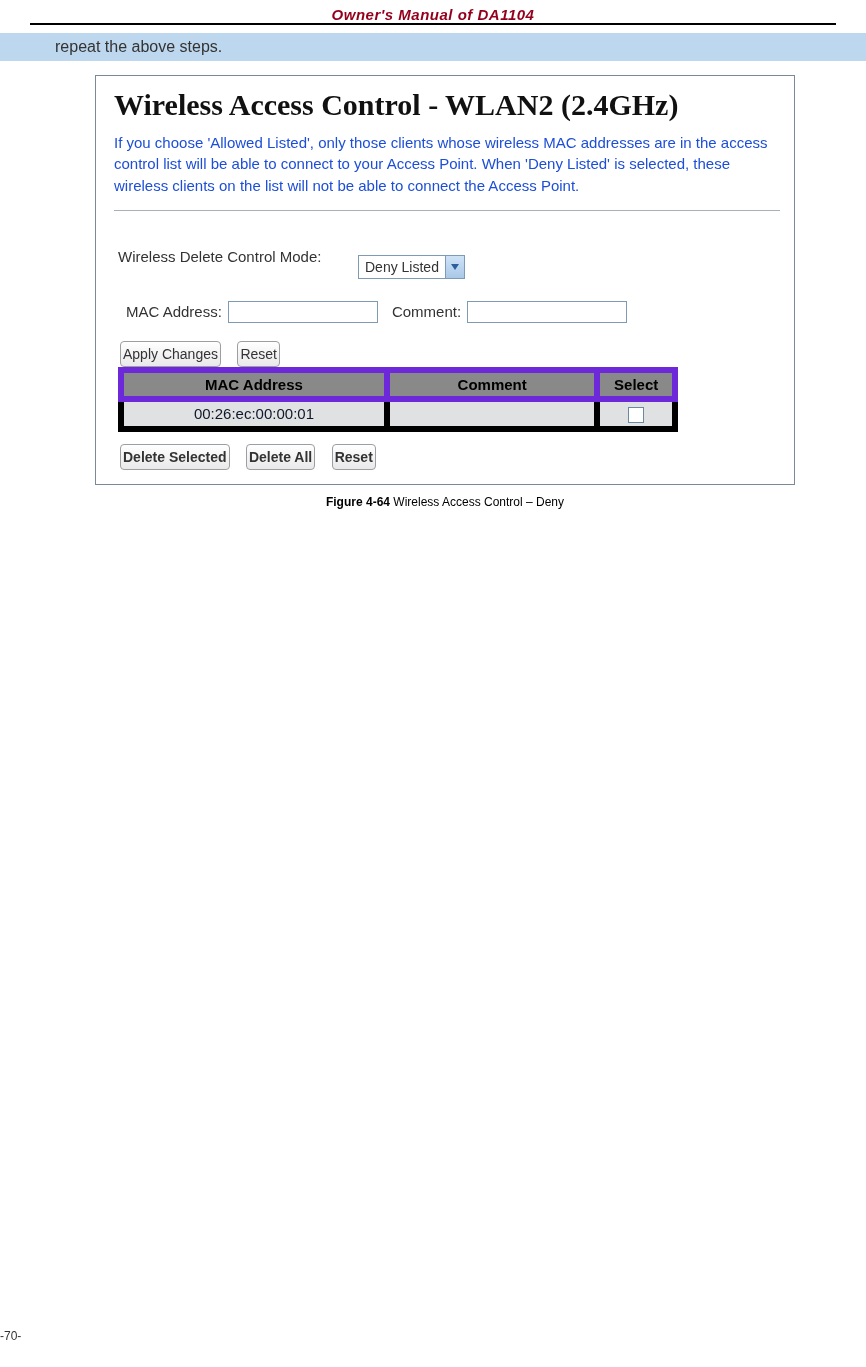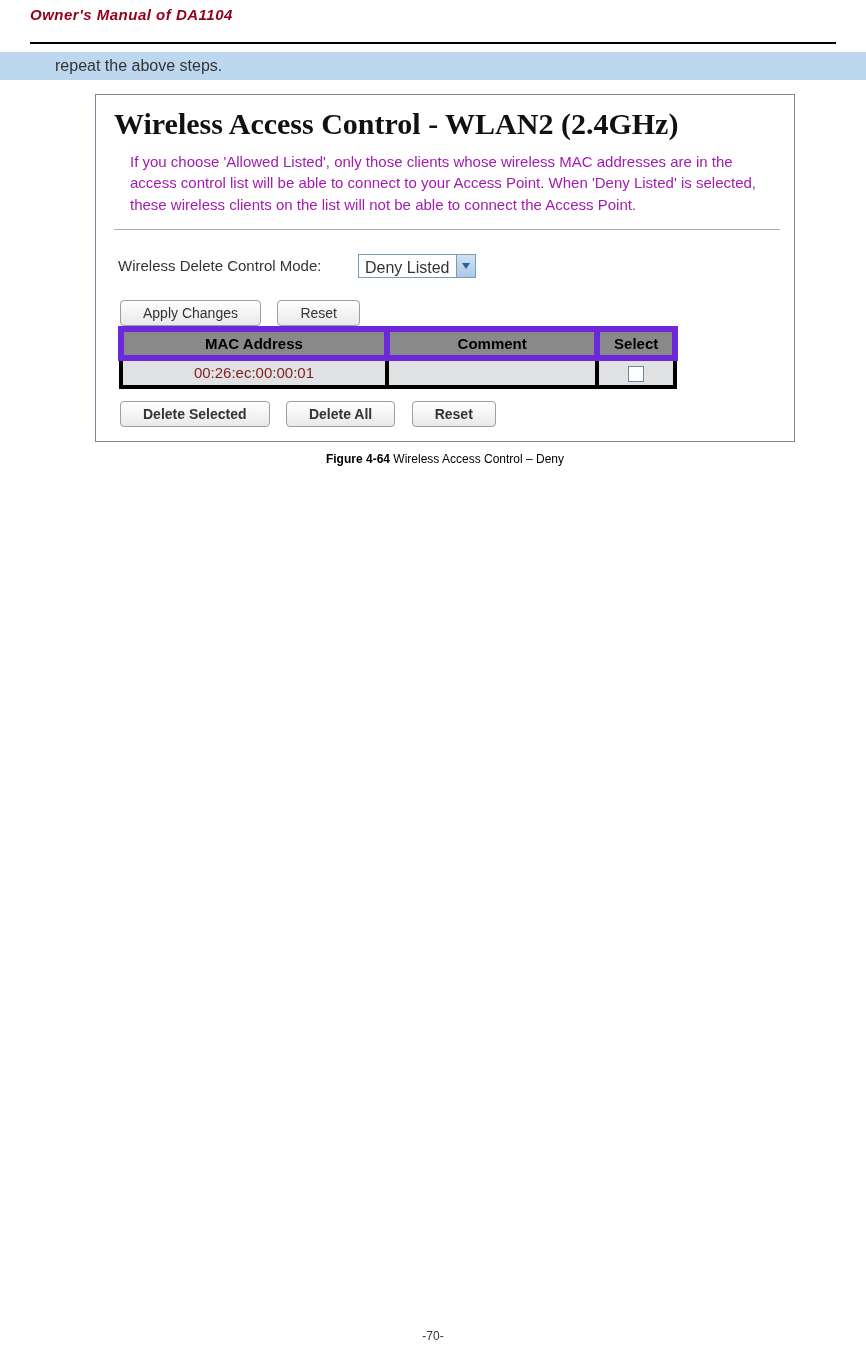--- a/index.html
+++ b/index.html
@@ -11,22 +11,22 @@
     }
     .page {
       width: 866px;
       min-height: 1367px;
       position: relative;
       box-sizing: border-box;
       padding: 0 30px 40px 30px;
     }
     .header {
       display: flex;
-      justify-content: flex-start;
-      padding: 6px 0 19px 0;
+      justify-content: center;
+      padding: 6px 0 0 0;
     }
     .header-title {
       color: #94001b;
       font-style: italic;
       font-weight: bold;
       font-size: 15px;
       letter-spacing: .5px;
     }
     .divider {
       border: none;
@@ -50,24 +50,24 @@
     }
     .figure-title {
       font-family: "Times New Roman", serif;
       font-weight: bold;
       font-size: 30px;
       color: #111;
       margin: 2px 0 10px 0;
     }
     .figure-desc {
       font-family: Tahoma, Arial, sans-serif;
-      color: #a21caf;
+      color: #1d4ed8;
       font-size: 15px;
       line-height: 1.42;
-      margin-left: 16px;
+      margin-left: 0;
       margin-right: 10px;
     }
     .inner-divider {
       border: none;
       border-top: 1px solid #aab0b6;
       margin: 14px 0 24px 0;
     }
     .field-row {
       display: flex;
       align-items: center;
@@ -85,26 +85,27 @@
     .label-mac {
       margin-left: 8px;
       margin-right: 6px;
     }
     .label-comment {
       margin-left: 14px;
       margin-right: 6px;
     }
     .select-box {
       display: inline-flex;
-      align-items: flex-end;
+      align-items: center;
       border: 1px solid #7f9ab5;
       background: #fff;
       height: 22px;
-      font-size: 16px;
-      color: #333;
+      font-size: 14px;
+      color: #333;
+      margin-top: 20px;
     }
     .select-box .sel-text {
       padding: 0 6px;
       font-family: Tahoma, Arial, sans-serif;
     }
     .select-caret {
       width: 18px;
       height: 22px;
       background: linear-gradient(#cfe3f6, #a9c8e8);
       display: flex;
@@ -136,21 +137,21 @@
       font-weight: bold;
     }
     .btn {
       display: inline-block;
       border: 1px solid #9b9ea2;
       border-radius: 4px;
       background: linear-gradient(#fff, #e9e9e9);
       font-family: Tahoma, Arial, sans-serif;
       font-size: 14px;
       color: #333;
-      padding: 4px 22px;
+      padding: 4px 2px;
       margin-right: 12px;
     }
     .section-label {
       font-family: Tahoma, Arial, sans-serif;
       color: #333;
       font-size: 15px;
       margin: 48px 0 6px 0;
     }
     .acl-table {
       border-collapse: collapse;
@@ -165,26 +166,26 @@
       font-family: Tahoma, Arial, sans-serif;
       padding: 3px 6px;
       text-align: center;
       border: 6px solid #6d28d9;
     }
     .acl-table th.col-mac { width: 48%; }
     .acl-table th.col-comment { width: 38%; }
     .acl-table th.col-select { width: 14%; }
     .acl-table td {
       background: #e0e1e3;
-      color: #7f1d1d;
+      color: #0f172a;
       font-size: 15px;
       font-family: Tahoma, Arial, sans-serif;
       padding: 3px 6px;
       text-align: center;
-      border: 4px solid #000000;
+      border: 6px solid #000000;
     }
     .checkbox {
       display: inline-block;
       width: 14px;
       height: 14px;
       border: 1px solid #6a87a6;
       background: #fff;
       vertical-align: middle;
     }
     .figure-caption {
@@ -195,21 +196,21 @@
       width: 700px;
     }
     .figure-caption .bold {
       font-weight: bold;
     }
     .footer {
       position: absolute;
       bottom: 24px;
       width: 100%;
       left: 0;
-      text-align: center;
+      text-align: left;
       font-size: 12px;
       color: #333;
     }
   </style>
 </head>
 <body>
 
 <div class="page">
   <div class="header">
     <span class="header-title">Owner's Manual of DA1104</span>
@@ -228,20 +229,26 @@
       <span class="select-box">
         <span class="sel-text">Deny Listed</span>
         <span class="select-caret">
           <svg width="8" height="6" viewBox="0 0 8 6">
               <path d="M0 0 L8 0 L4 6 Z" fill="#2b5fa0"></path>
             </svg>
         </span>
       </span>
     </div>
 
+    <div class="field-row">
+      <span class="label-mac">MAC Address:</span>
+      <input class="text-input" type="text" value="" style="">
+      <span class="label-comment">Comment:</span>
+      <input class="text-input comment-input" type="text" value="" style="">
+    </div>
 
     <div class="button-row">
       <span class="btn">Apply Changes</span>
       <span class="btn">Reset</span>
     </div>
 
 
     <table class="acl-table">
       <tbody>
           <tr>

